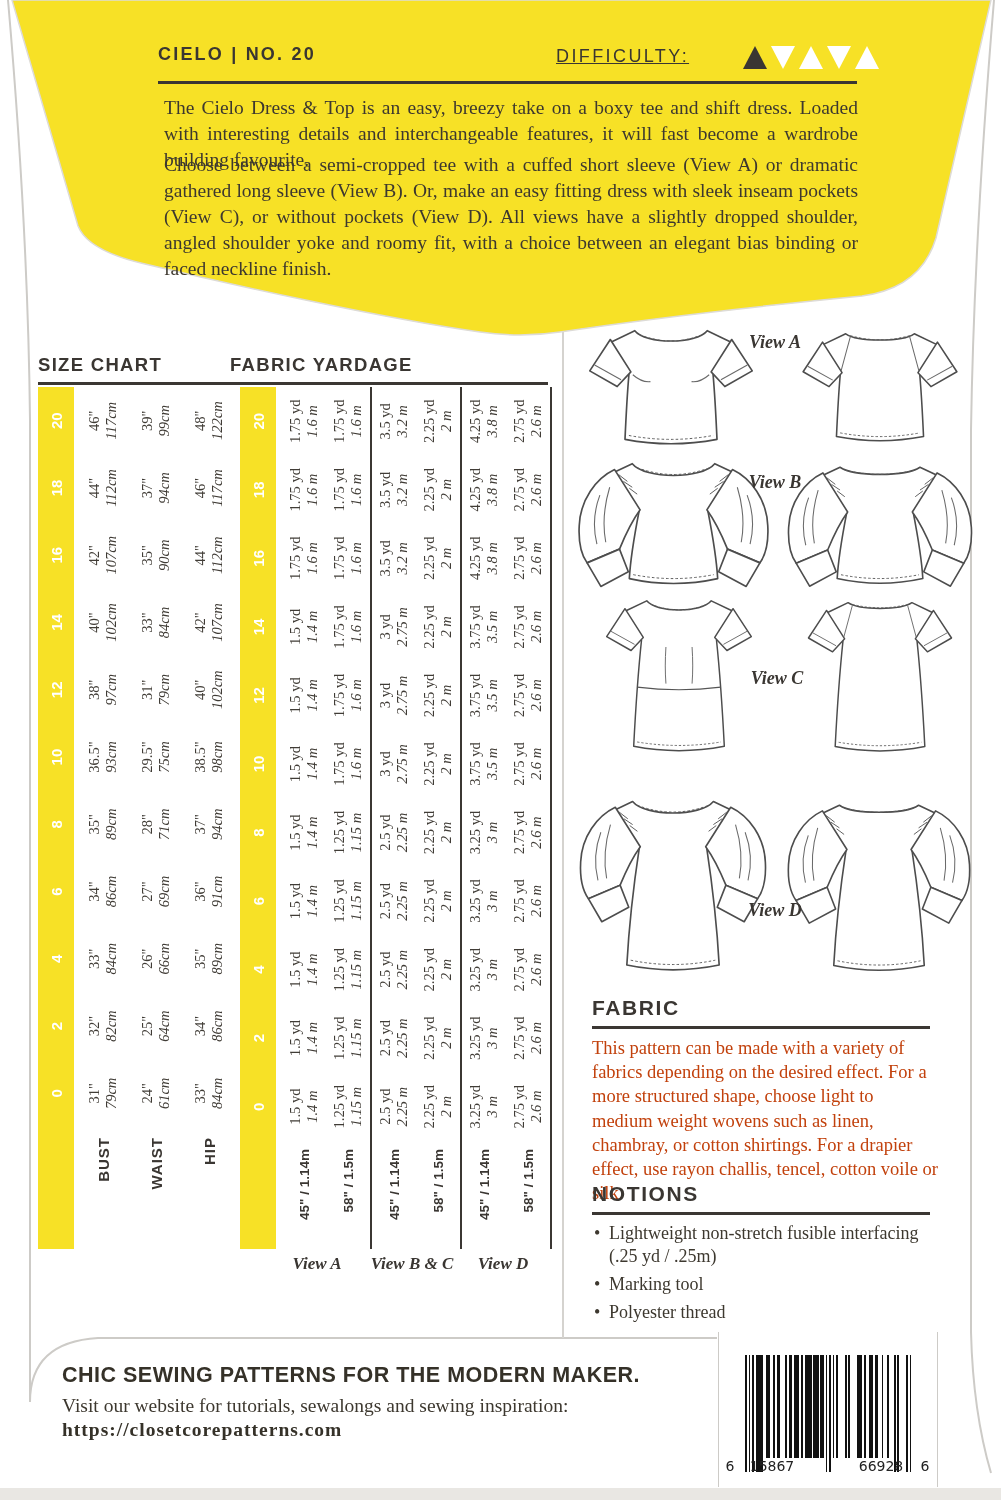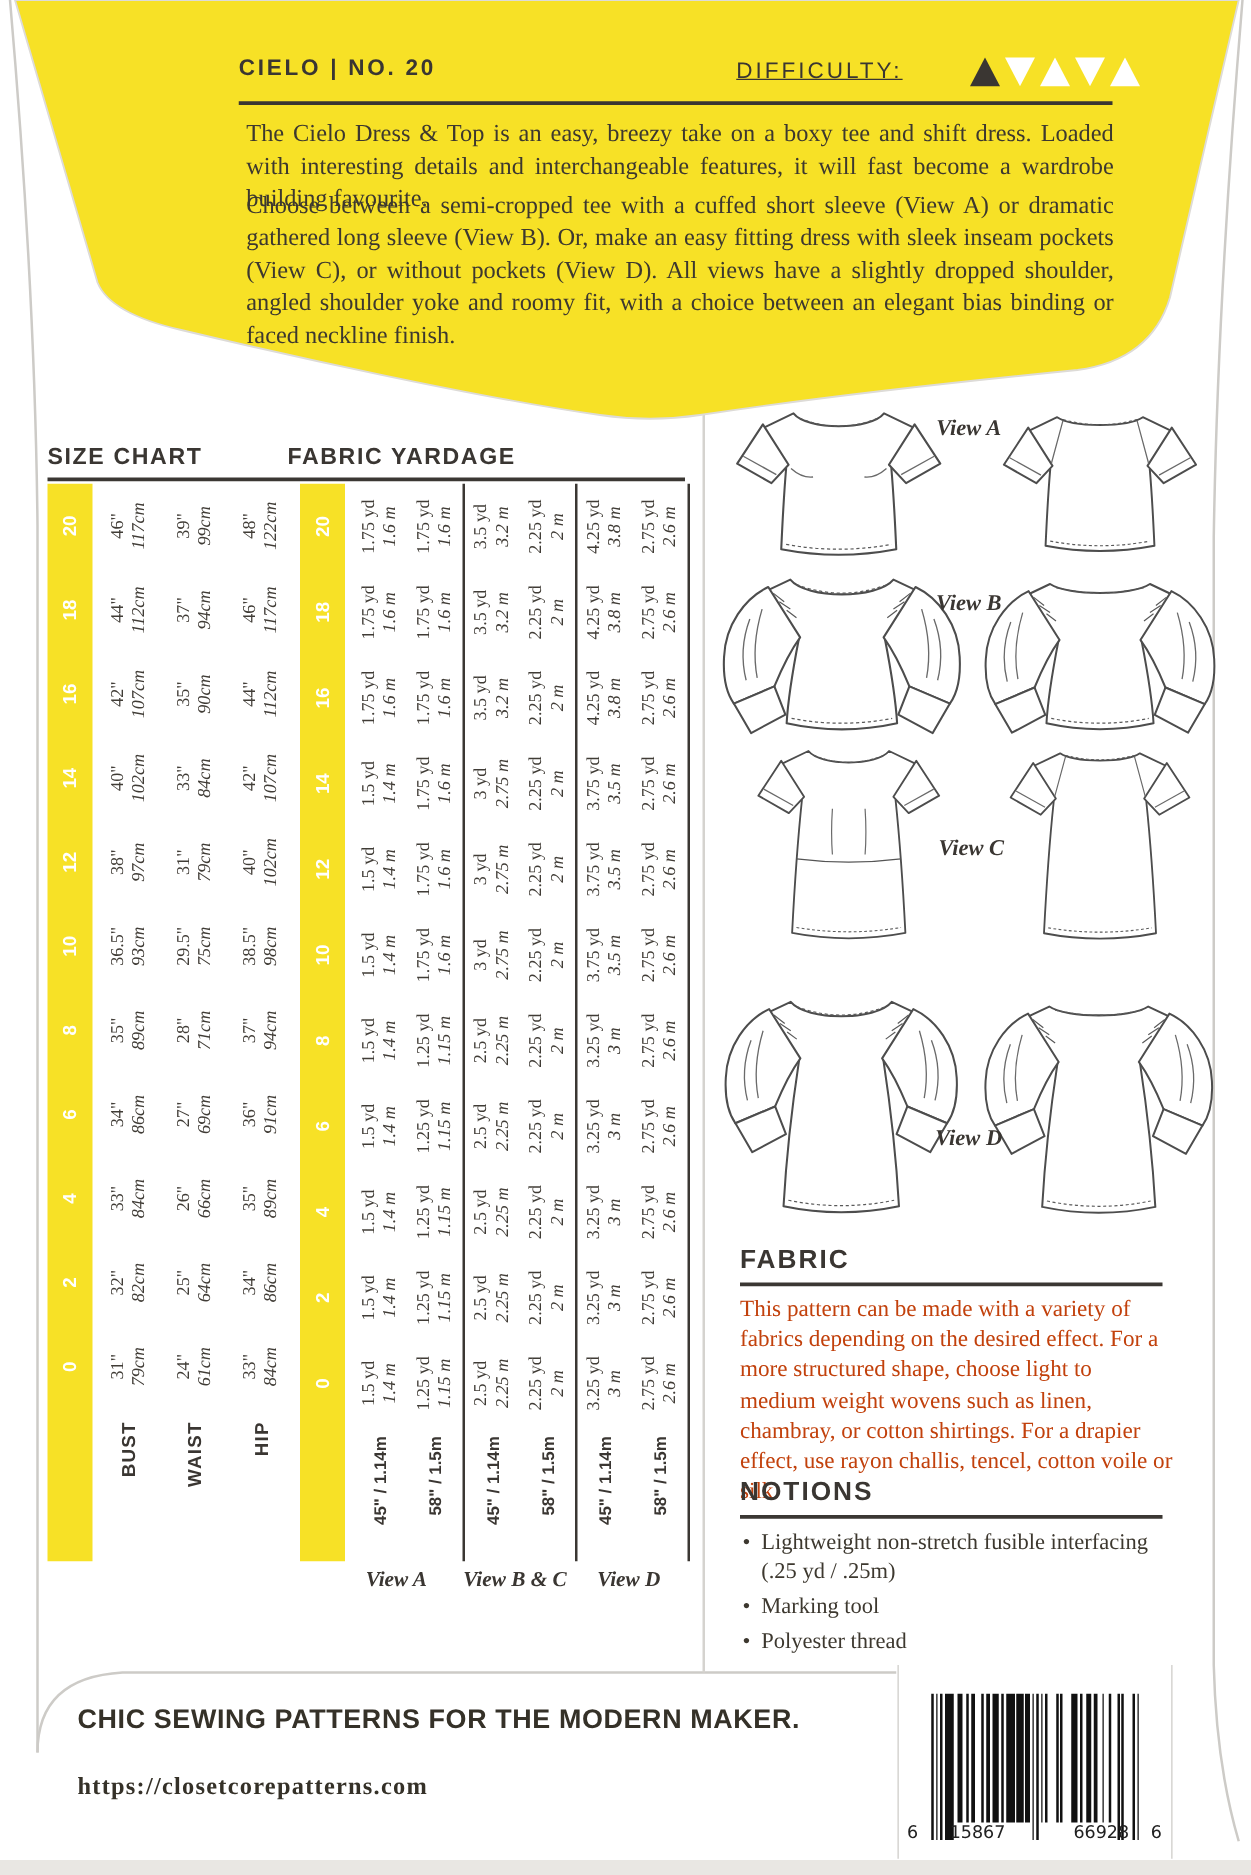--- a/index.html
+++ b/index.html
@@ -1,21 +1,21 @@
 <!DOCTYPE html>
 <html><head>
 <meta charset="utf-8">
 <style>
   html,body{margin:0;padding:0;background:#fff;}
   #page{position:relative;width:1001px;height:1500px;background:#fff;overflow:hidden;
         font-family:"Liberation Sans",sans-serif;color:#3A3632;}
   .abs{position:absolute;}
   
   #flap-svg{position:absolute;left:0;top:0;z-index:2;}
-  .flap-layer{z-index:3;margin-left:33px;}
+  .flap-layer{z-index:3;}
   #pattern-title{left:158px;top:44px;font-size:18px;font-weight:bold;letter-spacing:2.2px;}
   #difficulty-label{left:556px;top:46px;font-size:18px;letter-spacing:2.4px;font-weight:500;text-decoration:underline;}
   #difficulty-icons{left:743px;top:46px;display:flex;gap:4px;align-items:flex-start;}
   .tri{width:0;height:0;border-left:12px solid transparent;border-right:12px solid transparent;}
   .tri.up{border-bottom:23px solid #fff;}
   .tri.down{border-top:23px solid #fff;}
   .tri.filled.up{border-bottom-color:#3A3632;}
   #flap-rule{left:158px;top:81px;width:699px;height:2.5px;background:#3A3632;}
   .intro{left:164px;width:694px;font-family:"Liberation Serif",serif;font-size:19.5px;
          line-height:1.33;color:#3D382F;text-align:justify;}
@@ -82,21 +82,21 @@
   #footer-copyright{left:62px;top:1455px;font-family:"Liberation Serif",serif;font-size:17.5px;color:#3D382F;}
   #heart{color:#F2917E;}
   #barcode{left:718px;top:1332px;width:218px;height:155px;background:#fff;
            border-left:1.5px solid #CDCBC7;border-right:1.5px solid #CDCBC7;z-index:4;}
   #bars{position:absolute;left:26px;top:23px;display:flex;align-items:flex-start;}
   .bar{display:inline-block;}
   .bar.b{background:#111;}
   .bdig{position:absolute;font-size:14px;color:#222;top:126px;text-align:center;
         font-family:"DejaVu Sans",sans-serif;}
   #bd-left{left:1px;width:20px;}
-  #bd-g1{left:32px;width:62px;}
+  #bd-g1{left:22px;width:62px;}
   #bd-g2{left:112px;width:100px;}
   #bd-right{left:196px;width:20px;}
 </style>
 </head>
 <body>
 
 <div id="page">
 
   <svg id="chrome-svg" width="1001" height="1500">
     <path d="M8,0 Q28,230 30,420 L30,1402" fill="none" stroke="#CDCBC7" stroke-width="2"></path>
@@ -715,20 +715,21 @@
   <div class="abs" id="fabric-body">This pattern can be made with a variety of fabrics depending on the desired effect. For a more structured shape, choose light to medium weight wovens such as linen, chambray, or cotton shirtings. For a drapier effect, use rayon challis, tencel, cotton voile or silk.</div>
   <div class="abs sec-title" id="notions-title">NOTIONS</div>
   <div class="abs sec-rule" id="notions-rule"></div>
   <ul class="abs" id="notions-list">
       <li>Lightweight non-stretch fusible interfacing (.25 yd / .25m)</li>
       <li>Marking tool</li>
       <li>Polyester thread</li>
     </ul>
 
   <div class="abs footer-el" id="footer-headline">CHIC SEWING PATTERNS FOR THE MODERN MAKER.</div>
+  <div class="abs footer-el" id="footer-tagline">Visit our website for tutorials, sewalongs and sewing inspiration:</div>
   <div class="abs footer-el" id="footer-url">https://closetcorepatterns.com</div>
   <div class="abs" id="barcode">
     <div id="bars">
         <span class="bar b" style="width: 1.75px; height: 117px;"></span>
         <span class="bar" style="width: 1.75px; height: 117px;"></span>
         <span class="bar b" style="width: 1.75px; height: 117px;"></span>
         <span class="bar" style="width: 1.75px; height: 117px;"></span>
         <span class="bar b" style="width: 1.75px; height: 117px;"></span>
         <span class="bar" style="width: 1.75px; height: 117px;"></span>
         <span class="bar b" style="width: 7px; height: 117px;"></span>

